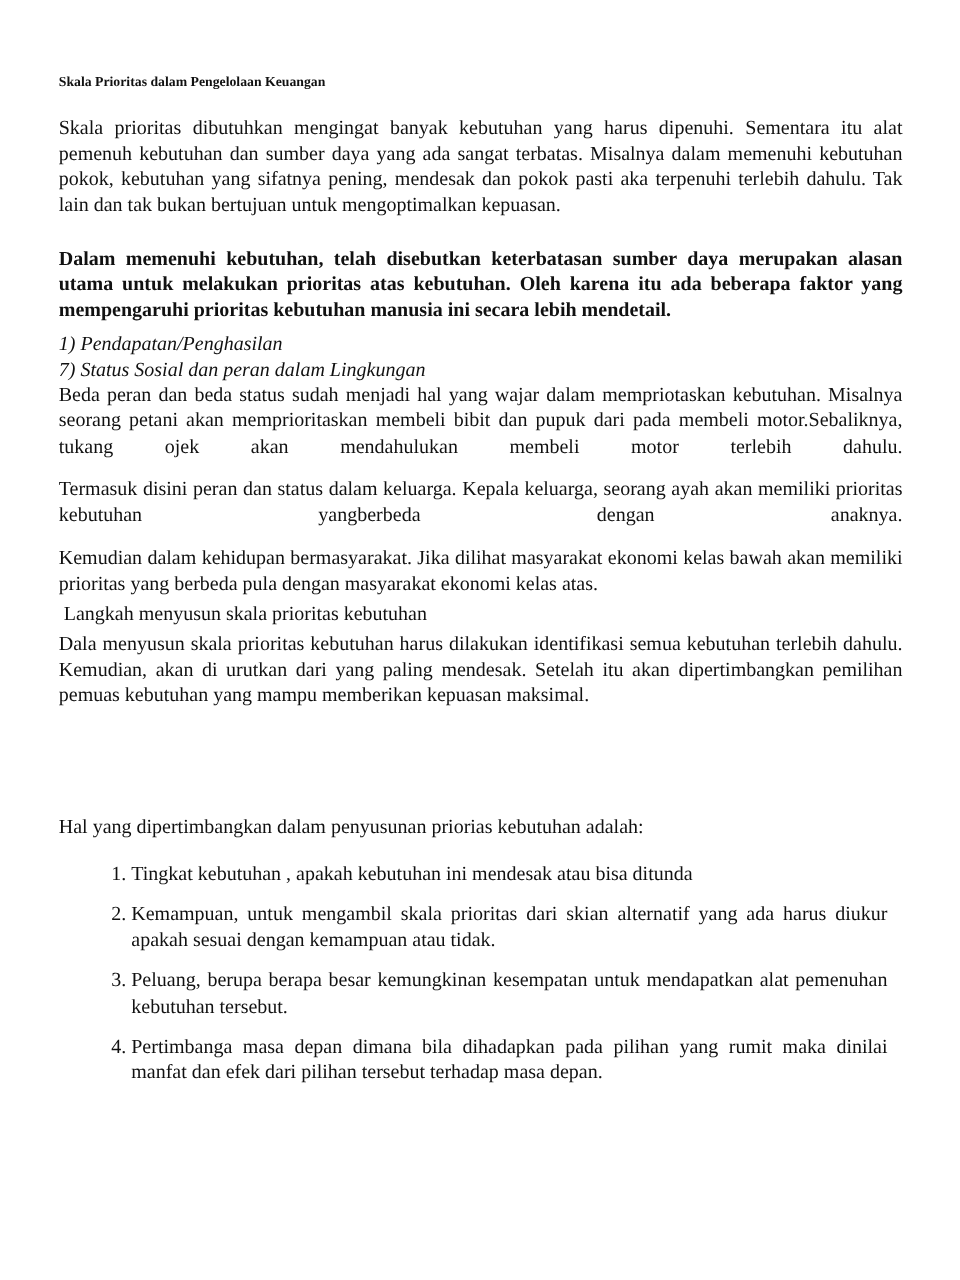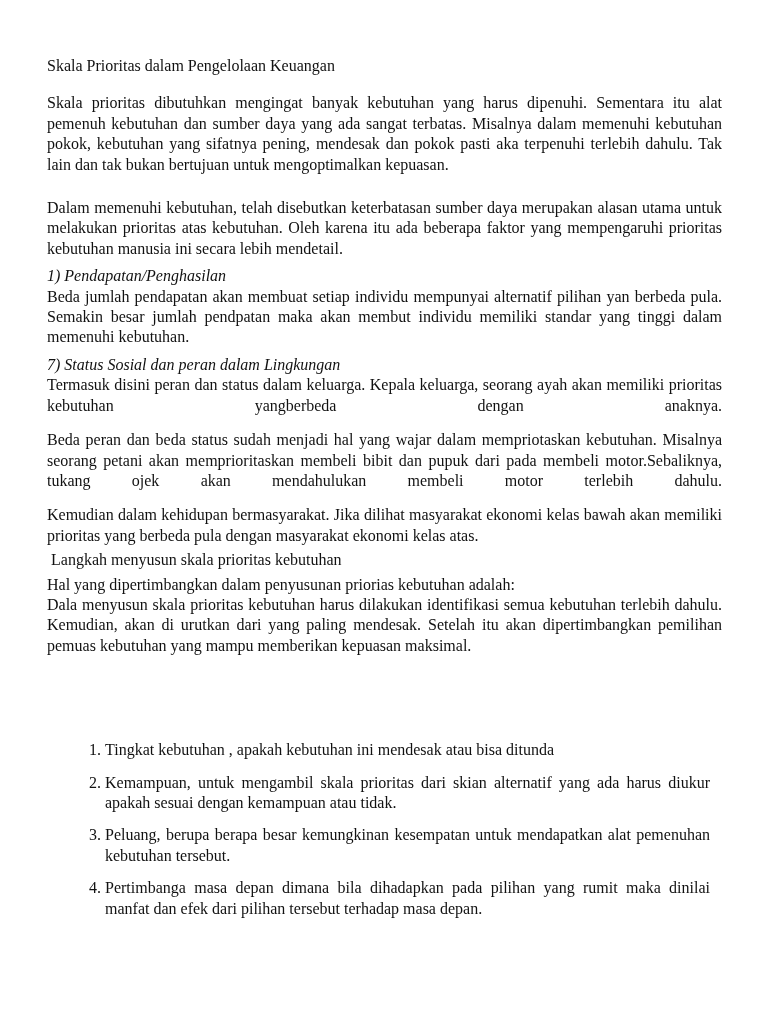--- a/index.html
+++ b/index.html
@@ -2,53 +2,52 @@
 <html><head>
 <meta charset="utf-8">
 <style>
   html, body { margin: 0; padding: 0; background: #ffffff; }
   body { width: 768px; height: 1024px; overflow: hidden; position: relative; }
   .page {
     position: absolute; left: 47px; top: 56px; width: 675px;
     font-family: "Liberation Serif", "DejaVu Serif", serif;
     color: #111111; font-size: 16px; line-height: 20.4px;
   }
-  .title { font-weight: normal; font-size: 16px; margin: 0 0 17px 0; }
+  .title { font-weight: bold; font-size: 11px; margin: 0 0 17px 0; }
   p { margin: 0; text-align: justify; }
   .just-last { text-align-last: justify; }
   .gap-l { margin-bottom: 23px; }
   .gap-m { margin-bottom: 13px; }
-  .gap-s { margin-bottom: 7px; }
+  .gap-s { margin-bottom: 7px; font-weight: bold; }
   .sub { font-weight: normal; font-style: italic; margin: 0; }
   .plain-head { margin: 4px; }
   ol { margin: 18px 0 0 0; padding: 0 0 0 46px; }
   ol li { text-align: justify; padding-left: 0; margin: 12px; }
   ol li::marker { font-family: "Liberation Serif", serif; }
 </style>
 </head>
 <body>
 
 <div class="page">
   <h1 class="title">Skala Prioritas dalam Pengelolaan Keuangan</h1>
 
   <p class="gap-l">Skala prioritas dibutuhkan mengingat banyak kebutuhan yang harus dipenuhi. Sementara itu alat pemenuh kebutuhan dan sumber daya yang ada sangat terbatas. Misalnya dalam memenuhi kebutuhan pokok, kebutuhan yang sifatnya pening, mendesak dan pokok pasti aka terpenuhi terlebih dahulu. Tak lain dan tak bukan bertujuan untuk mengoptimalkan kepuasan.</p>
 
   <p class="gap-s">Dalam memenuhi kebutuhan, telah disebutkan keterbatasan sumber daya merupakan alasan utama untuk melakukan prioritas atas kebutuhan. Oleh karena itu ada beberapa faktor yang mempengaruhi prioritas kebutuhan manusia ini secara lebih mendetail.</p>
 
   <div class="sub">1) Pendapatan/Penghasilan</div>
-  <p class="gap-s">Beda jumlah pendapatan akan membuat setiap individu mempunyai alternatif pilihan yan berbeda pula. Semakin besar jumlah pendpatan maka akan membut individu memiliki standar yang tinggi dalam memenuhi kebutuhan.</p>
 
   <div class="sub">7) Status Sosial dan peran dalam Lingkungan</div>
+  <p class="just-last gap-m" style="margin-bottom:14px">Beda peran dan beda status sudah menjadi hal yang wajar dalam mempriotaskan kebutuhan. Misalnya seorang petani akan memprioritaskan membeli bibit dan pupuk dari pada membeli motor.Sebaliknya, tukang ojek akan mendahulukan membeli motor terlebih dahulu.</p>
   <p class="just-last" style="margin-bottom:14px">Termasuk disini peran dan status dalam keluarga. Kepala keluarga, seorang ayah akan memiliki prioritas kebutuhan yangberbeda dengan anaknya.</p>
-  <p class="just-last gap-m" style="margin-bottom:14px">Beda peran dan beda status sudah menjadi hal yang wajar dalam mempriotaskan kebutuhan. Misalnya seorang petani akan memprioritaskan membeli bibit dan pupuk dari pada membeli motor.Sebaliknya, tukang ojek akan mendahulukan membeli motor terlebih dahulu.</p>
   <p style="margin-bottom:0">Kemudian dalam kehidupan bermasyarakat. Jika dilihat masyarakat ekonomi kelas bawah akan memiliki prioritas yang berbeda pula dengan masyarakat ekonomi kelas atas.</p>
 
   <div class="plain-head">Langkah menyusun skala prioritas kebutuhan</div>
+  <p style="margin-bottom:84px">Dala menyusun skala prioritas kebutuhan harus dilakukan identifikasi semua kebutuhan terlebih dahulu. Kemudian, akan di urutkan dari yang paling mendesak. Setelah itu akan dipertimbangkan pemilihan pemuas kebutuhan yang mampu memberikan kepuasan maksimal.</p>
+
   <p>Hal yang dipertimbangkan dalam penyusunan priorias kebutuhan adalah:</p>
-
-  <p style="margin-bottom:84px">Dala menyusun skala prioritas kebutuhan harus dilakukan identifikasi semua kebutuhan terlebih dahulu. Kemudian, akan di urutkan dari yang paling mendesak. Setelah itu akan dipertimbangkan pemilihan pemuas kebutuhan yang mampu memberikan kepuasan maksimal.</p>
   <ol>
     <li>Tingkat kebutuhan , apakah kebutuhan ini mendesak atau bisa ditunda</li>
     <li>Kemampuan, untuk mengambil skala prioritas dari skian alternatif yang ada harus diukur apakah sesuai dengan kemampuan atau tidak.</li>
     <li>Peluang, berupa berapa besar kemungkinan kesempatan untuk mendapatkan alat pemenuhan kebutuhan tersebut.</li>
     <li>Pertimbanga masa depan dimana bila dihadapkan pada pilihan yang rumit maka dinilai manfat dan efek dari pilihan tersebut terhadap masa depan.</li>
   </ol>
 </div>
 
 </body></html>

